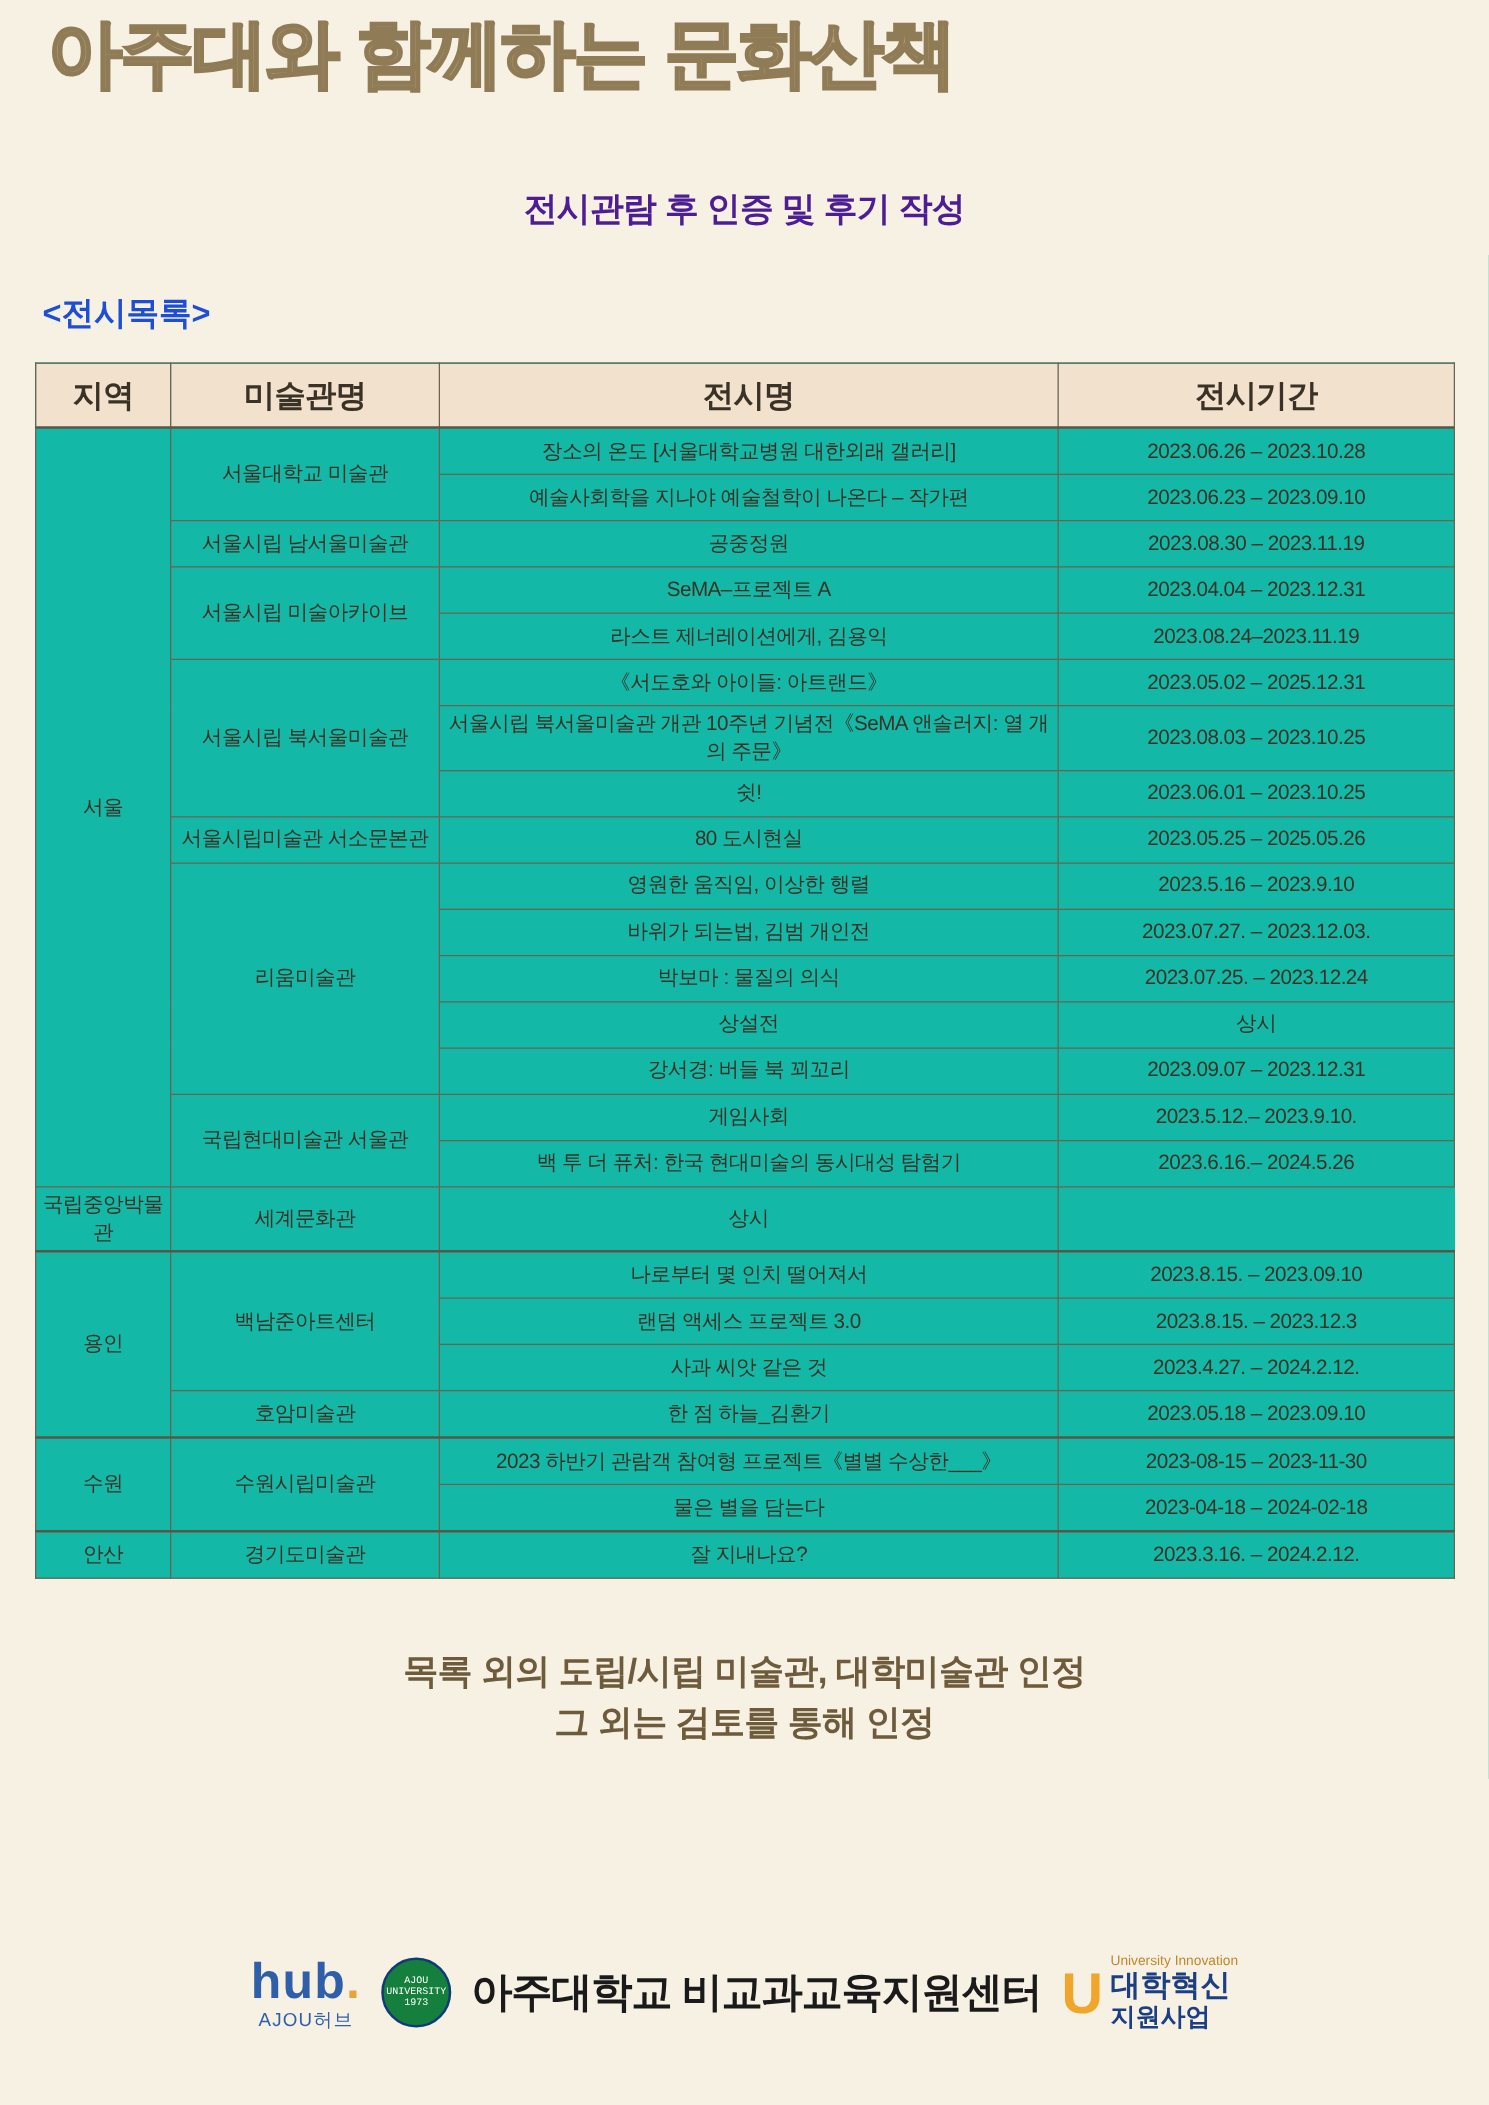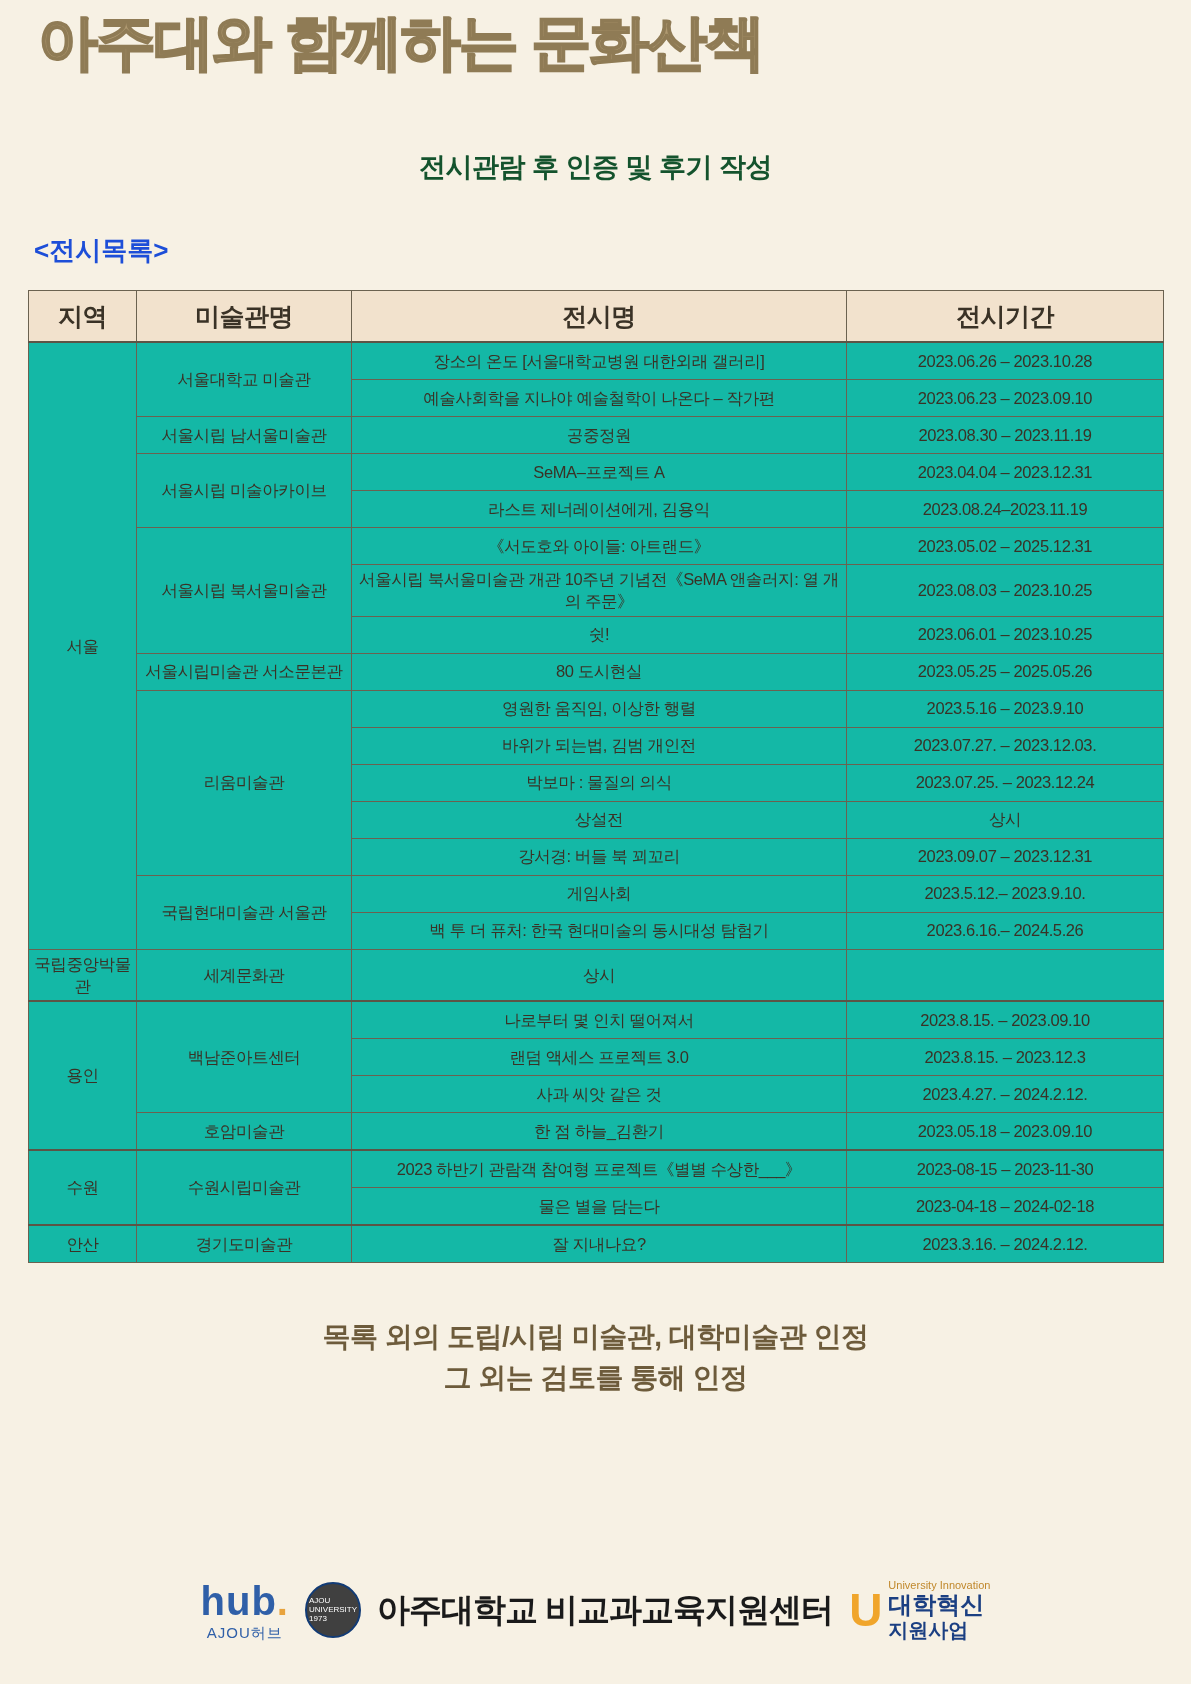--- a/index.html
+++ b/index.html
@@ -40,21 +40,21 @@
   }
 
   
   .subhead-block {
     text-align: center;
     margin-top: 72px;
   }
   .subhead {
     font-size: 27px;
     font-weight: 700;
-    color: #14532d;
+    color: #4c1d95;
     letter-spacing: -0.5px;
   }
   .subhead.second {
     margin-top: 36px;
     font-size: 28px;
   }
 
   .list-label {
     margin-top: 48px;
     margin-left: 6px;
@@ -116,21 +116,21 @@
     font-weight: 700;
     line-height: 1.45;
     letter-spacing: -0.5px;
   }
 
   
   .logos {
     position: absolute;
     left: 0;
     right: 0;
-    bottom: 42px;
+    bottom: 58px;
     display: flex;
     justify-content: center;
     align-items: center;
     gap: 16px;
   }
   .logo-hub {
     display: flex;
     flex-direction: column;
     align-items: center;
     line-height: 1;
@@ -147,31 +147,32 @@
   .logo-hub .hub-sub {
     font-size: 15px;
     color: #2f5fa8;
     margin-top: 4px;
     letter-spacing: 1px;
   }
   .seal {
     width: 56px;
     height: 56px;
     border-radius: 50%;
-    background: #404040;
+    background: #15803d;
     color: #fff;
     font-size: 8px;
     display: flex;
     align-items: center;
     justify-content: center;
-    text-align: left;
+    text-align: center;
     border: 2px solid #123b75;
     line-height: 1.1;
     padding: 3px;
     box-sizing: border-box;
+    font-family: Liberation Mono, monospace;
   }
   .univ-name {
     font-size: 33px;
     font-weight: 700;
     color: #1a1a1a;
     letter-spacing: -1px;
   }
   .innov {
     display: flex;
     align-items: center;

